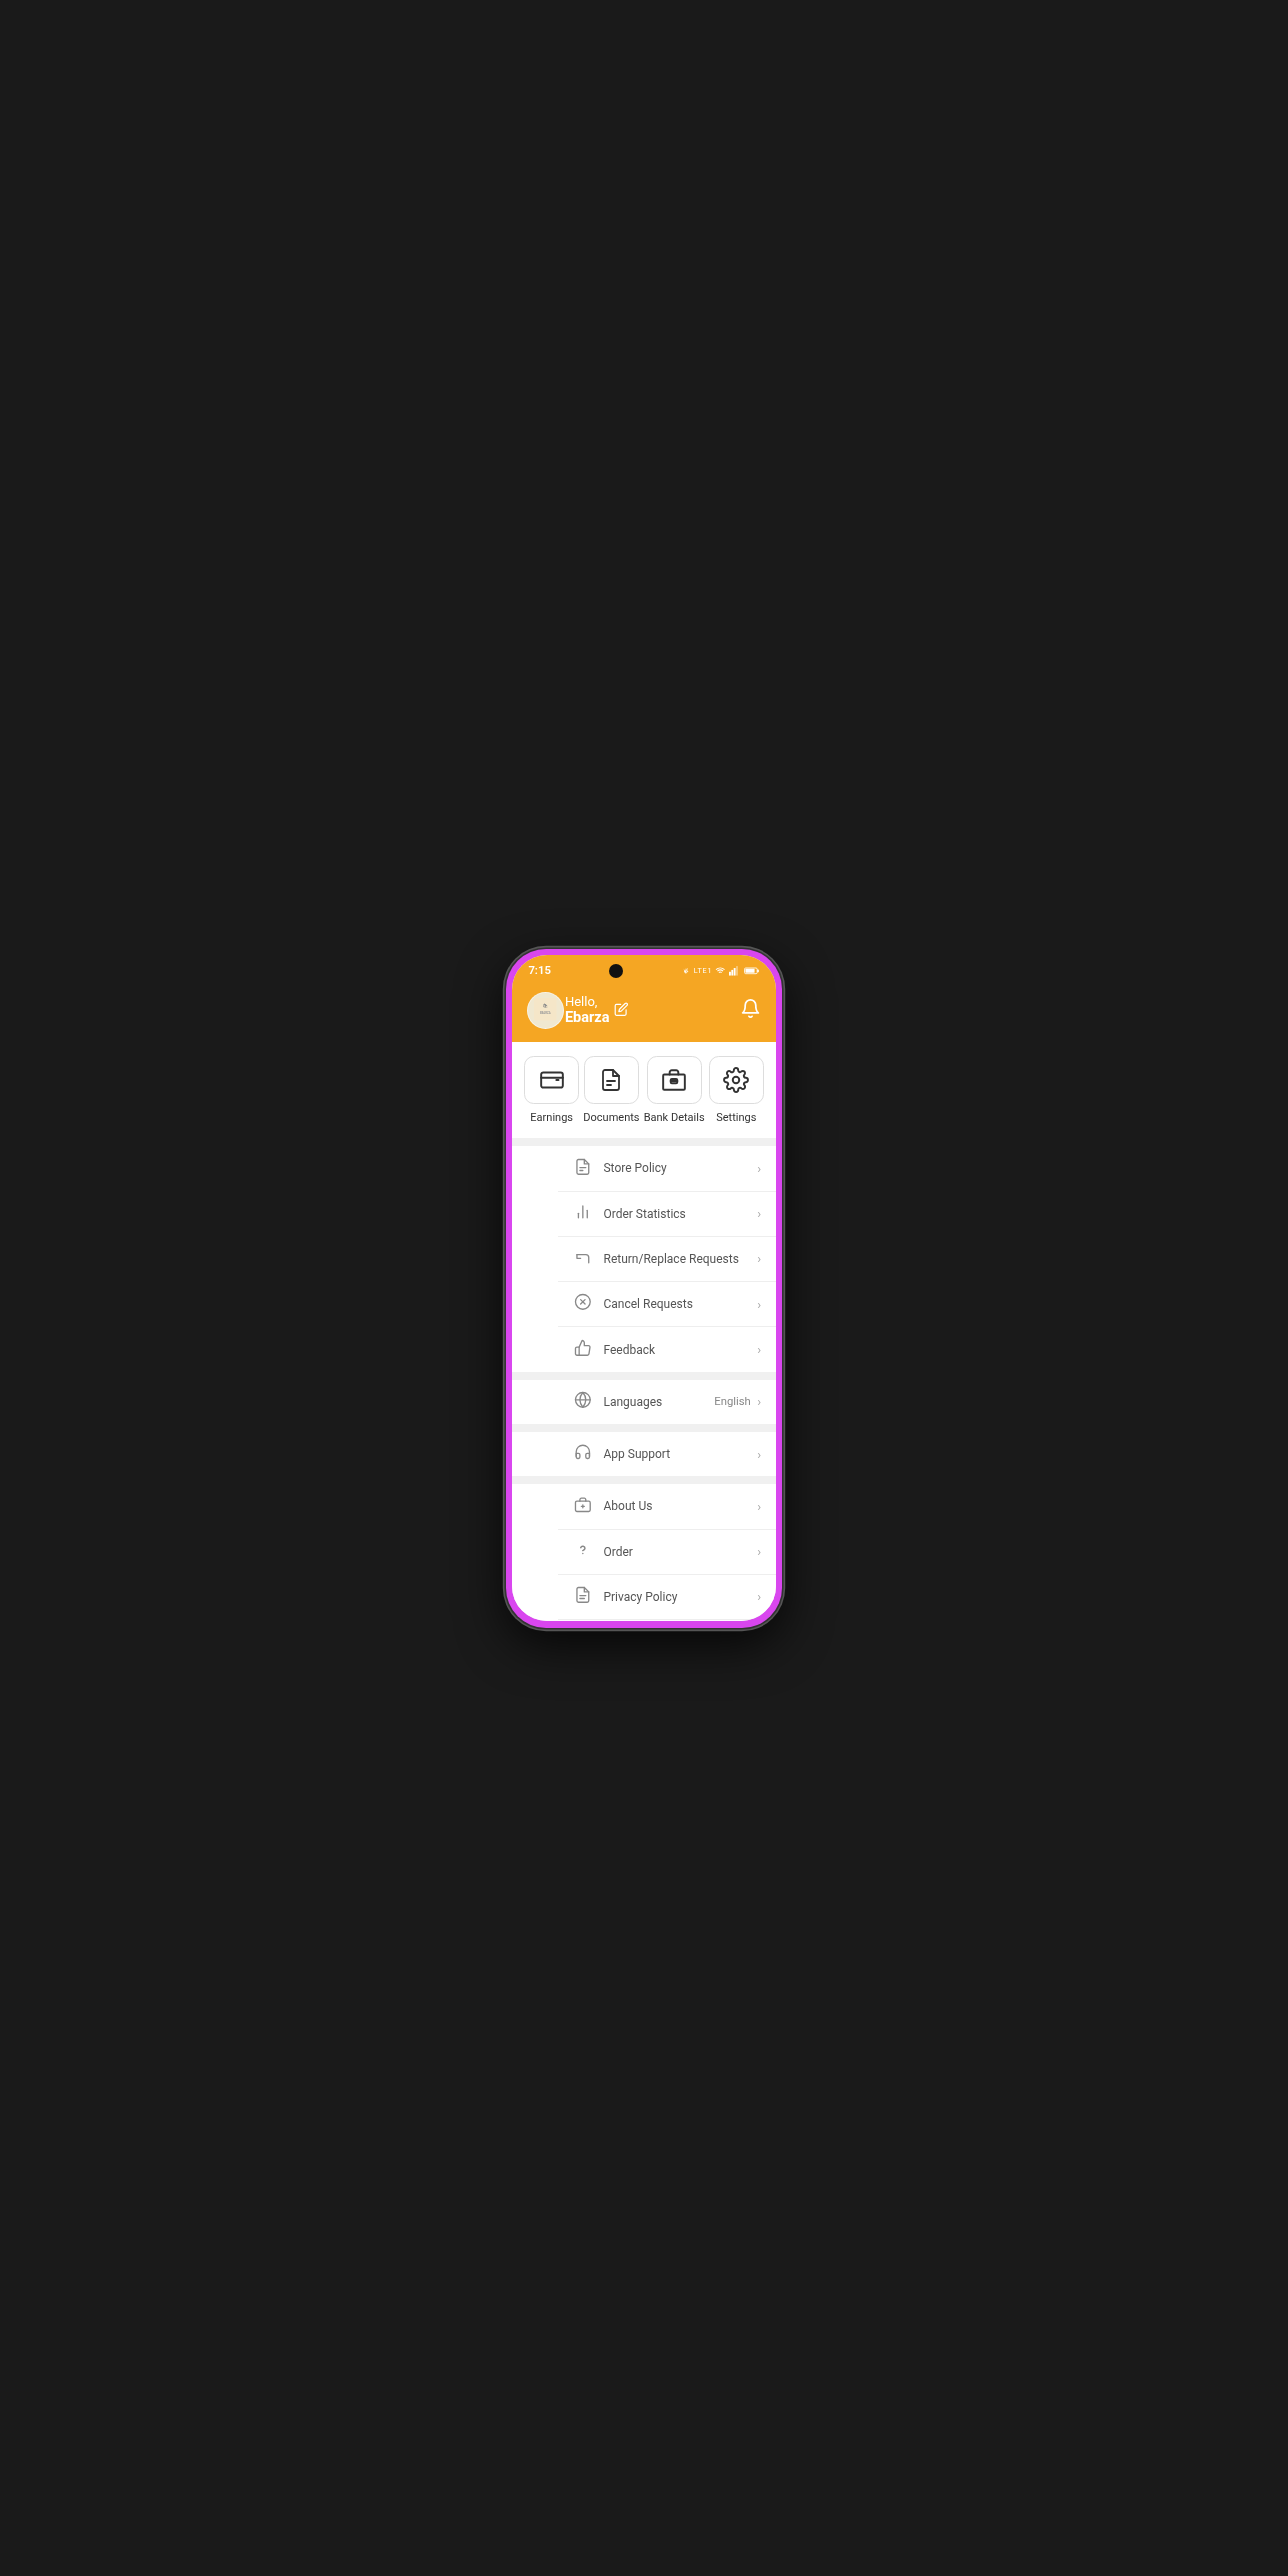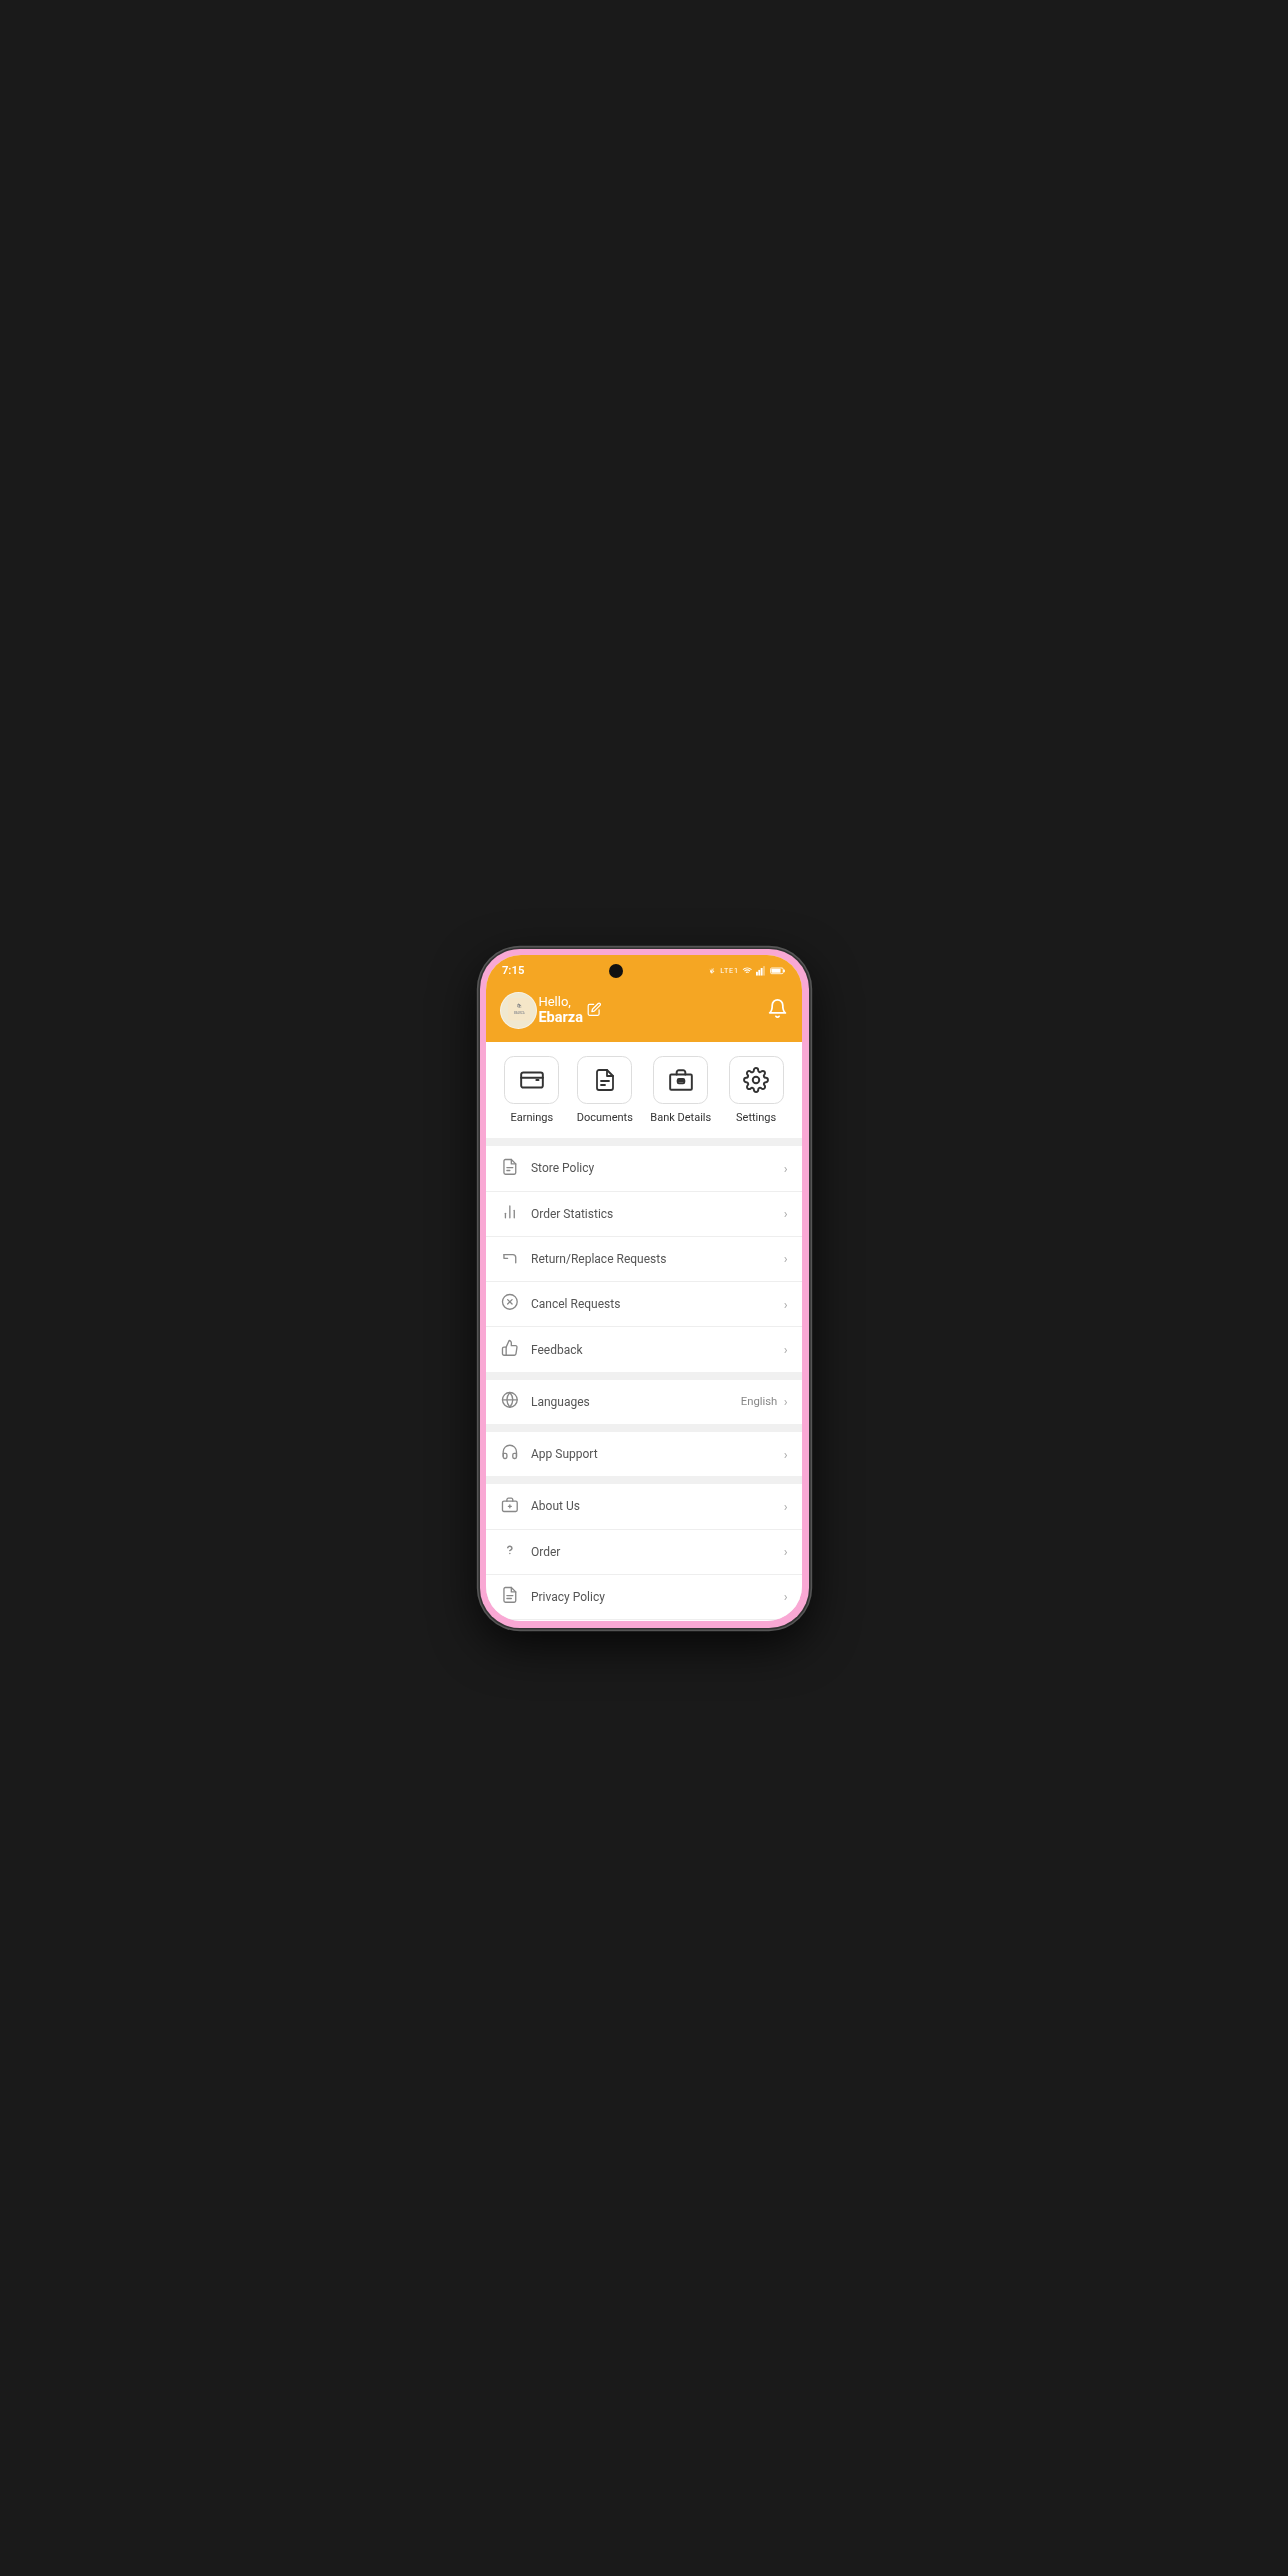--- a/index.html
+++ b/index.html
@@ -7,23 +7,23 @@
     body {
       background: #1a1a1a;
       display: flex;
       justify-content: center;
       align-items: center;
       min-height: 100vh;
       font-family: -apple-system, BlinkMacSystemFont, 'Segoe UI', Roboto, sans-serif;
     }
 
     .phone-frame {
-      width: 329px;
+      width: 276px;
       height: 679px;
-      background: #f9a8d4;
+      background: #d946ef;
       border-radius: 40px;
       padding: 6.4px;
       box-shadow: 0 0 0 1.6px #333, 0 0 0 3.2px #555, 0 16px 48px rgba(0,0,0,0.8);
       position: relative;
     }
 
     .phone-screen {
       width: 100%;
       height: 100%;
       background: #f2f2f2;
@@ -165,20 +165,21 @@
 
     
     .section-divider {
       height: 8px;
       background: #f0f0f0;
     }
 
     
     .menu-section {
       background: white;
+      padding-left: 46px;
     }
 
     .menu-item {
       display: flex;
       align-items: center;
       justify-content: space-between;
       padding: 11.3px 14.5px;
       border-bottom: 0.8px solid #eee;
       cursor: pointer;
     }

